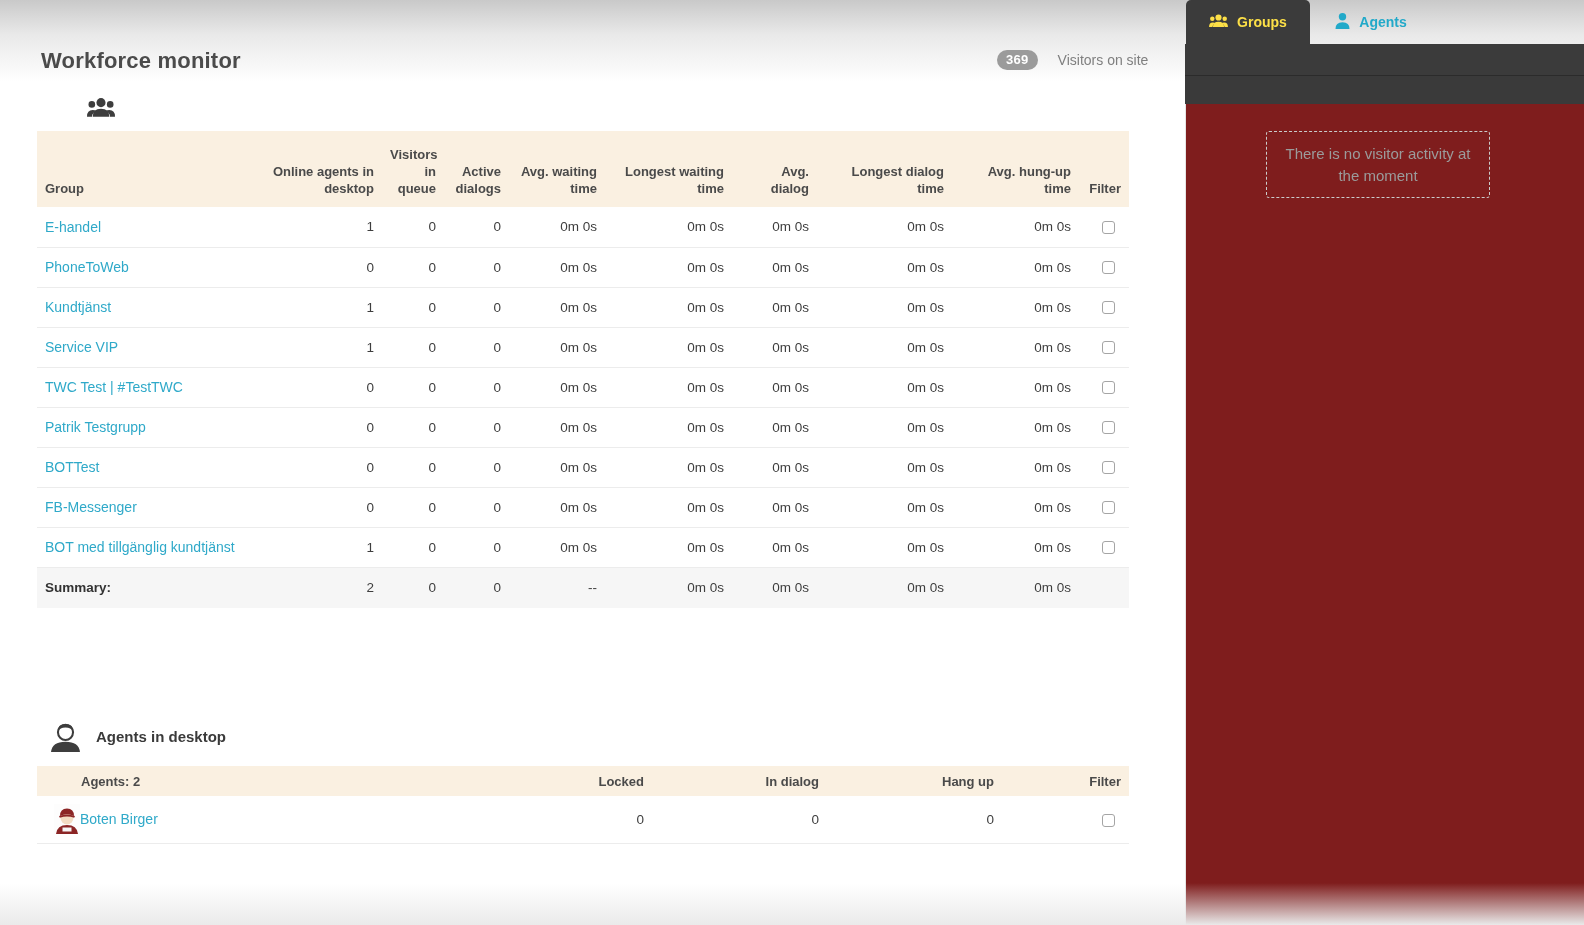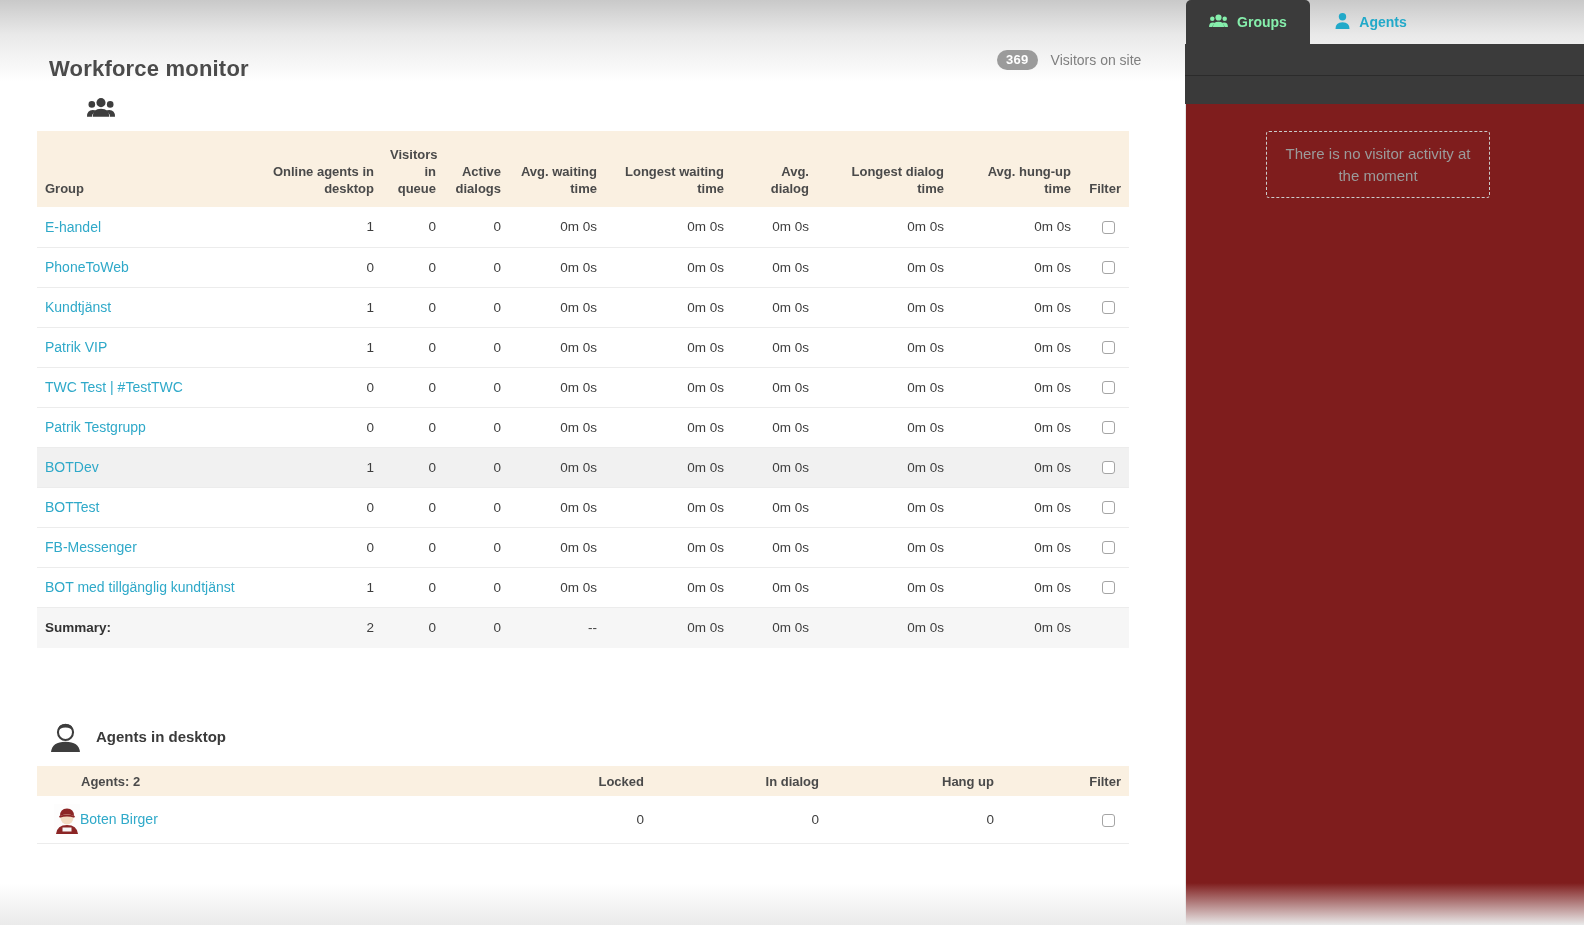--- a/index.html
+++ b/index.html
@@ -13,24 +13,24 @@
     background:linear-gradient(180deg,#c9c9c9 0%,#e9e9e9 42%,#ffffff 100%);
   }
   .bottom-fade {
     position:absolute; bottom:0; left:0; width:1584px; height:42px; z-index:6;
     background:linear-gradient(180deg,rgba(236,236,236,0) 0%,#eaeaea 100%);
     pointer-events:none;
   }
   .main { position:absolute; left:0; top:0; width:1186px; height:925px; z-index:1; }
 
   .page-title {
-    position:absolute; left:37px; top:44px; margin:12px;
+    position:absolute; left:37px; top:44px; margin:4px;
     font-size:22px; font-weight:600; color:#4b4b4b; letter-spacing:.2px;
   }
-  .visitors { position:absolute; top:50px; left:997px; display:flex; align-items:center; gap:13px; }
+  .visitors { position:absolute; top:50px; left:997px; display:flex; align-items:center; gap:20px; }
   .badge {
     background:#9b9b9b; color:#fff; font-size:13px; font-weight:700;
     padding:2px 9px 3px; border-radius:11px; letter-spacing:.3px;
   }
   .visitors-label { color:#7f7f7f; font-size:14px; }
 
   .section-head {
     position:absolute; display:flex; align-items:center;
     font-size:15px; font-weight:600; color:#3a3a3a;
   }
@@ -79,21 +79,21 @@
   .avatar { width:26px; height:30px; flex:0 0 26px; }
   .avatar svg { display:block; }
   .agent-link { color:#2fa9c9; text-decoration:none; font-size:14px; cursor:pointer; }
 
   .sidebar { position:absolute; left:1185px; top:0; width:399px; height:925px; z-index:2; }
   .tabs { position:absolute; top:0; left:0; height:44px; display:flex; padding-left:1px; }
   .tab {
     height:44px; display:flex; align-items:center; justify-content:center; gap:9px;
     font-size:14px; font-weight:700; cursor:pointer;
   }
-  .tab-groups { width:124px; background:#3b3b3b; color:#86efac; border-radius:5px 5px 0 0; }
+  .tab-groups { width:124px; background:#3b3b3b; color:#fde047; border-radius:5px 5px 0 0; }
   .tab-agents { width:122px; color:#22a9c9; }
   .bar1 { position:absolute; top:44px; left:0; width:399px; height:31px; background:#3b3b3b; }
   .bar2 { position:absolute; top:75px; left:0; width:399px; height:29px; background:#3a3a3a; border-top:1px solid #2b2b2b; }
   .sidebar-content {
     position:absolute; top:104px; left:0; width:399px; bottom:0;
     background:#7f1d1d; border-left:1px solid #e5e5e5;
   }
   .empty-box {
     position:absolute; top:27px; left:80px; width:224px; min-height:67px;
     border:1px dashed #cbcbcb; border-radius:3px;
@@ -190,21 +190,21 @@
     <td>0</td>
     <td>0m 0s</td>
     <td>0m 0s</td>
     <td>0m 0s</td>
     <td>0m 0s</td>
     <td>0m 0s</td>
     <td class="filter-cell"><span class="checkbox"></span></td>
   </tr>
 
   <tr>
-    <td><a class="group-link">Patrik VIP</a></td>
+    <td><a class="group-link">Service VIP</a></td>
     <td>1</td>
     <td>0</td>
     <td>0</td>
     <td>0m 0s</td>
     <td>0m 0s</td>
     <td>0m 0s</td>
     <td>0m 0s</td>
     <td>0m 0s</td>
     <td class="filter-cell"><span class="checkbox"></span></td>
   </tr>
@@ -228,32 +228,20 @@
     <td>0</td>
     <td>0</td>
     <td>0m 0s</td>
     <td>0m 0s</td>
     <td>0m 0s</td>
     <td>0m 0s</td>
     <td>0m 0s</td>
     <td class="filter-cell"><span class="checkbox"></span></td>
   </tr>
 
-  <tr class="highlight">
-    <td><a class="group-link">BOTDev</a></td>
-    <td>1</td>
-    <td>0</td>
-    <td>0</td>
-    <td>0m 0s</td>
-    <td>0m 0s</td>
-    <td>0m 0s</td>
-    <td>0m 0s</td>
-    <td>0m 0s</td>
-    <td class="filter-cell"><span class="checkbox"></span></td>
-  </tr>
 
   <tr>
     <td><a class="group-link">BOTTest</a></td>
     <td>0</td>
     <td>0</td>
     <td>0</td>
     <td>0m 0s</td>
     <td>0m 0s</td>
     <td>0m 0s</td>
     <td>0m 0s</td>

